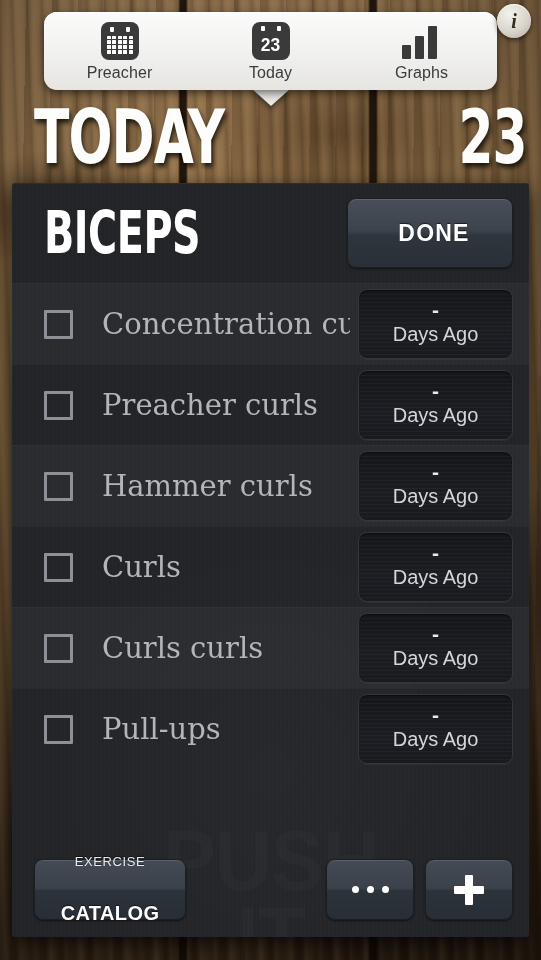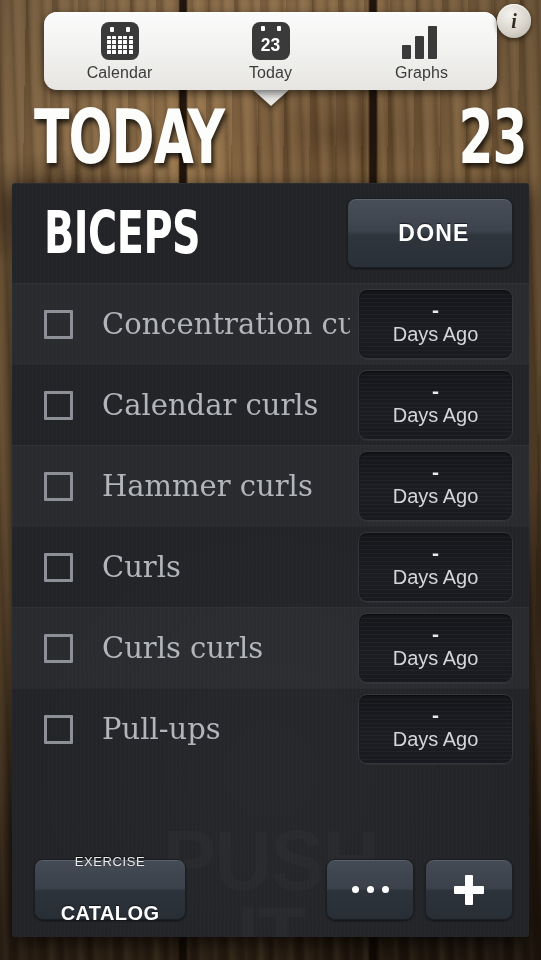--- a/index.html
+++ b/index.html
@@ -379,21 +379,21 @@
                 <i></i>
                 <i></i>
               <i></i>
                 <i></i>
                 <i></i>
                 <i></i>
                 <i></i>
             </div>
           </div>
         </div>
-        <div class="tab-label">Calendar</div>
+        <div class="tab-label">Preacher</div>
       </div>
 
       <div class="tab">
         <div class="tab-icon">
           <div class="ic-today">
             <span class="peg l"></span>
               <span class="peg r"></span>
             <span class="num">23</span>
           </div>
         </div>
@@ -441,21 +441,21 @@
         <div class="ex-check"></div>
         <div class="ex-name">Concentration cu...</div>
         <div class="ex-badge">
           <div class="badge-value">-</div>
           <div class="badge-label">Days Ago</div>
         </div>
       </div>
 
       <div class="ex-row">
         <div class="ex-check"></div>
-        <div class="ex-name">Calendar curls</div>
+        <div class="ex-name">Preacher curls</div>
         <div class="ex-badge">
           <div class="badge-value">-</div>
           <div class="badge-label">Days Ago</div>
         </div>
       </div>
 
       <div class="ex-row alt">
         <div class="ex-check"></div>
         <div class="ex-name">Hammer curls</div>
         <div class="ex-badge">

